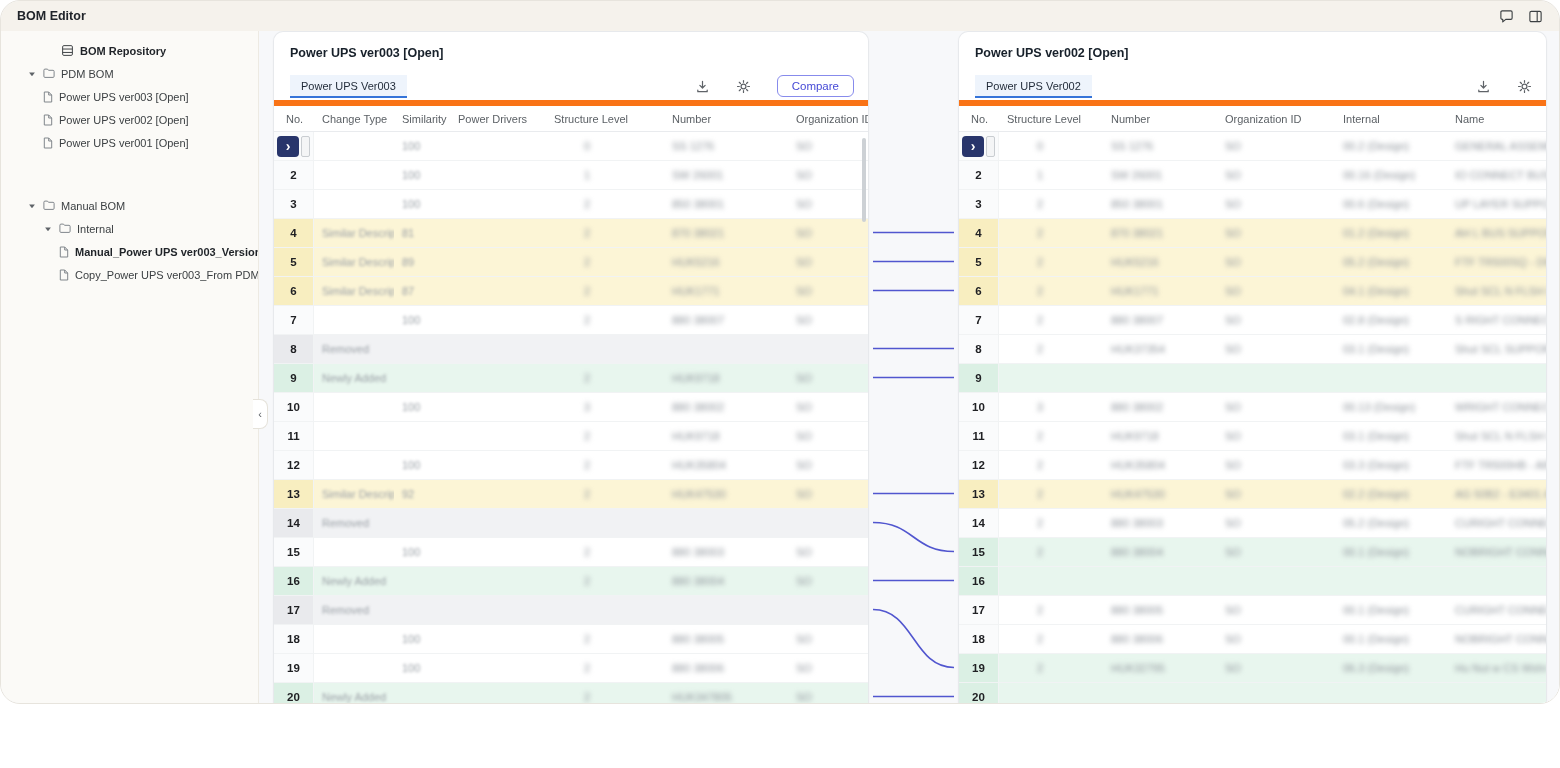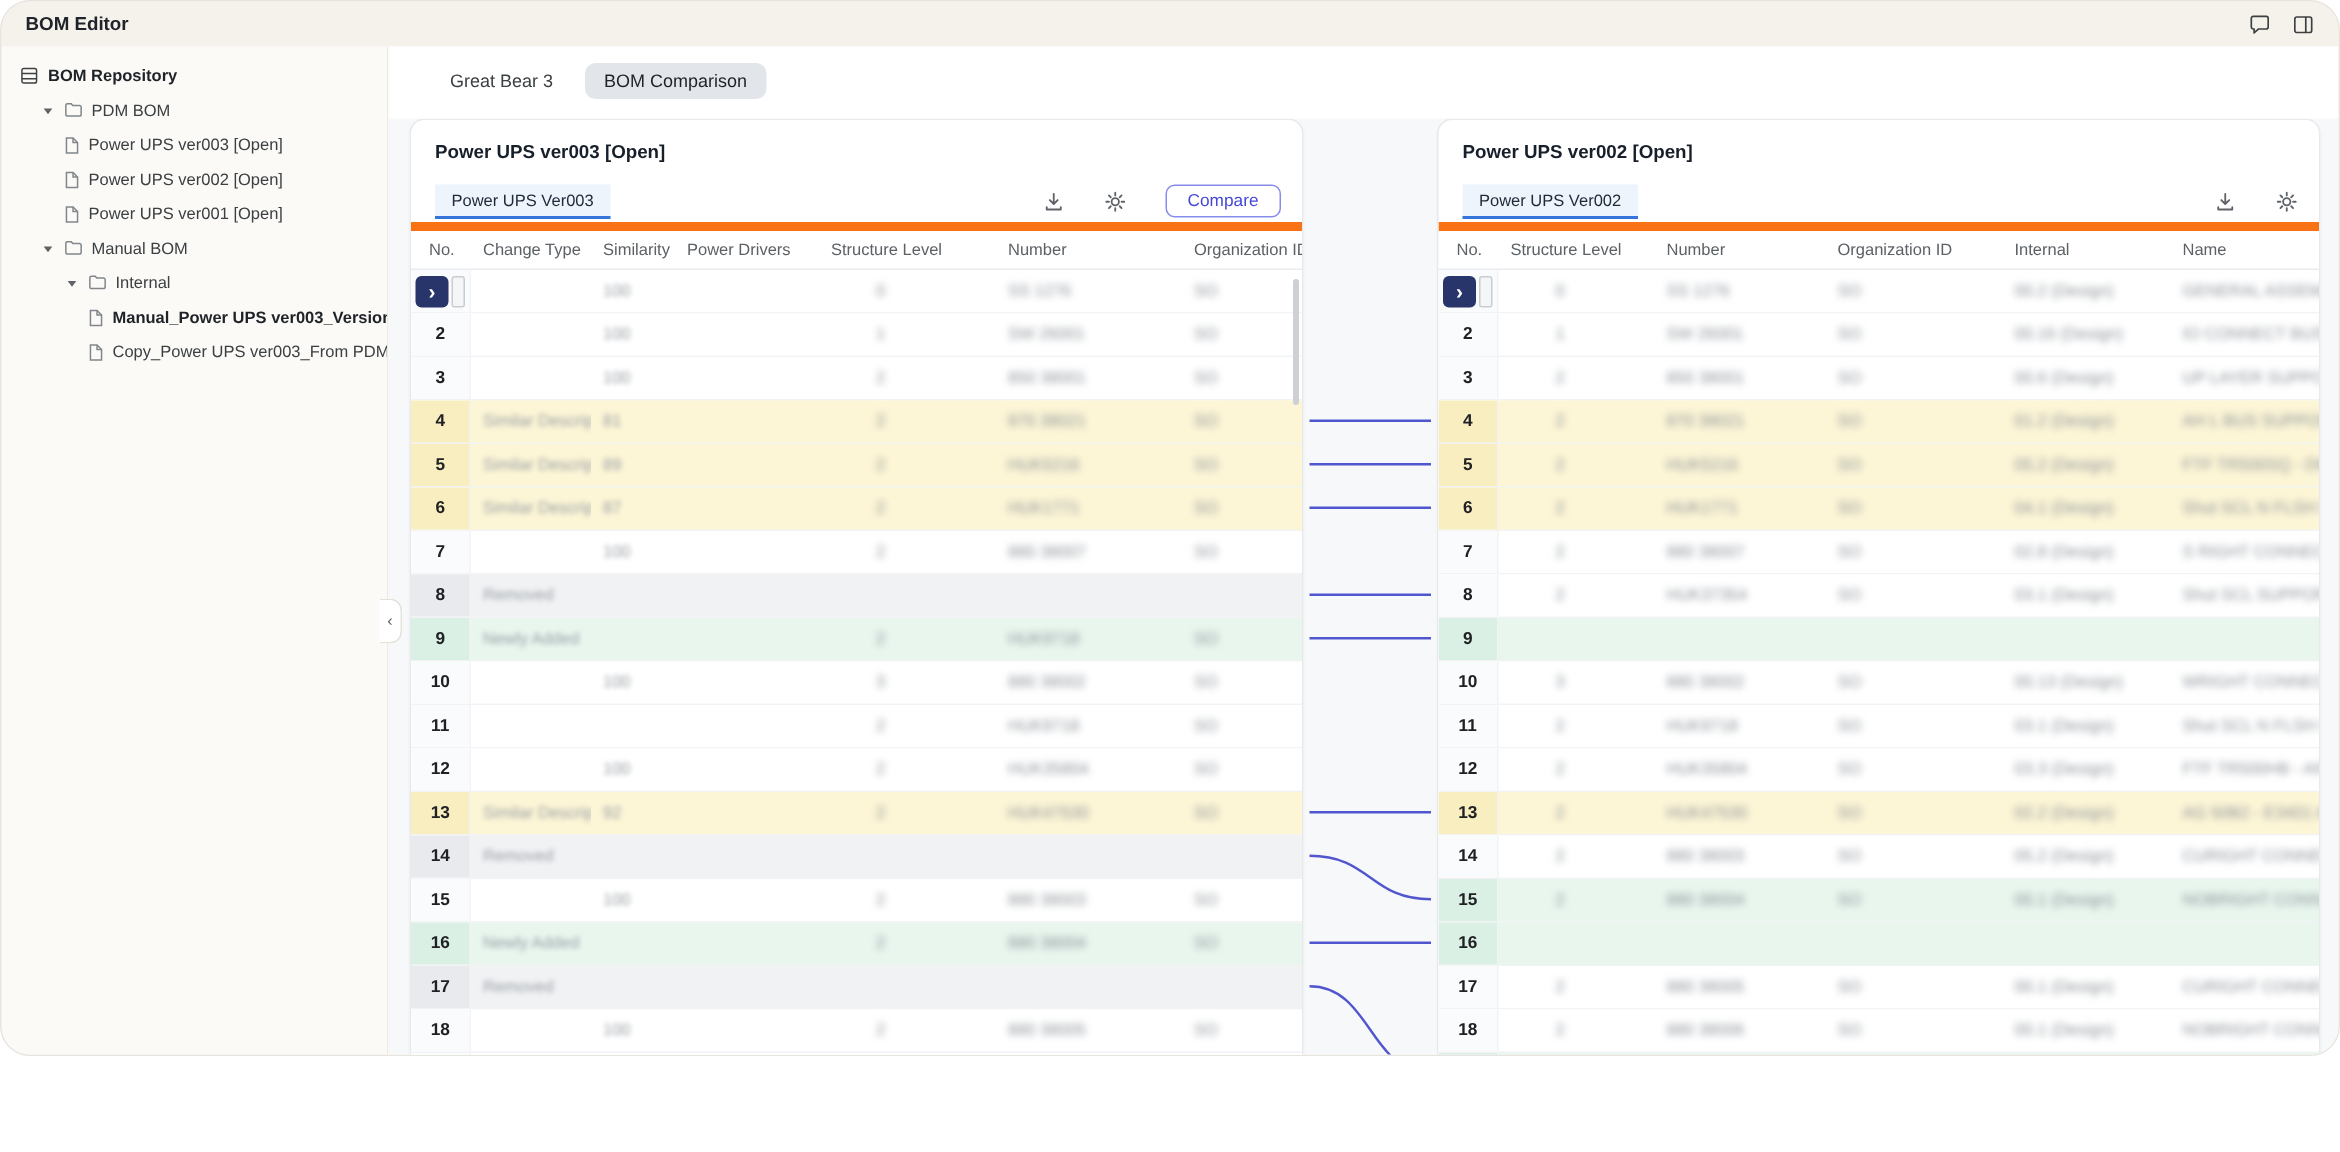--- a/index.html
+++ b/index.html
@@ -94,21 +94,21 @@
             <path d="M9.8 2.5v11"></path>
           </svg>
         </span>
     </div>
   </header>
 
   <div class="content">
 
     <aside class="sidebar">
       <div>
-          <div class="tree-item bold" style="padding-left: 12px;">
+          <div class="tree-item bold" style="padding-left: 12px; margin-left: 48px;">
             <span class="ticon">
               <svg width="13" height="13" viewBox="0 0 16 16" fill="none" stroke="#3c4043" stroke-width="1.2">
                 <rect x="2" y="2" width="12" height="12" rx="1.5"></rect>
                 <path d="M2 6.2h12M2 10.4h12"></path>
               </svg>
             </span>
             <span class="tlabel">BOM Repository</span>
           </div>
           <div class="tree-item" style="padding-left: 26px;">
             <span class="caret">
@@ -143,21 +143,21 @@
           </div>
           <div class="tree-item" style="padding-left: 42px;">
             <span class="ticon">
               <svg width="10" height="12" viewBox="0 0 10 12" fill="none" stroke="#80868b" stroke-width="1">
                 <path d="M1.3 1h4.4l3 3v7H1.3z"></path>
                 <path d="M5.7 1v3h3"></path>
               </svg>
             </span>
             <span class="tlabel">Power UPS ver001 [Open]</span>
           </div>
-          <div class="tree-item" style="padding-left: 26px;">
+          <div class="tree-item" style="padding-left: 26px; margin-top: 40px;">
             <span class="caret">
               <svg width="8" height="8" viewBox="0 0 8 8">
                 <path d="M1.1 2.4h5.8L4 6.2z" fill="#5f6368"></path>
               </svg>
             </span>
             <span class="ticon">
               <svg width="12" height="11" viewBox="0 0 12 11" fill="none" stroke="#80868b" stroke-width="1">
                 <path d="M.9 2.2A1.1 1.1 0 0 1 2 1.1h2.5l1 1.2h4.5a1.1 1.1 0 0 1 1.1 1.1v4.9a1.1 1.1 0 0 1-1.1 1.1H2A1.1 1.1 0 0 1 .9 8.3z"></path>
               </svg>
             </span>
@@ -194,24 +194,20 @@
             </span>
             <span class="tlabel">Copy_Power UPS ver003_From PDM [Open]</span>
           </div>
         </div>
     </aside>
 
     <div class="collapse-handle">‹</div>
 
     <main class="main">
 
-      <div class="tabstrip">
-        <div class="tab">Great Bear 3</div>
-        <div class="tab active">BOM Comparison</div>
-      </div>
 
       <div class="compare-area">
 
         <section class="panel panel-left">
           <div class="panel-title">Power UPS ver003 [Open]</div>
           <div class="panel-toolbar">
             <div class="panel-tab">Power UPS Ver003</div>
             <div class="panel-tools">
               <span class="tool-icon">
                   <svg width="15" height="15" viewBox="0 0 16 16" fill="none" stroke="#5f6368" stroke-width="1.3" stroke-linecap="round" stroke-linejoin="round">

